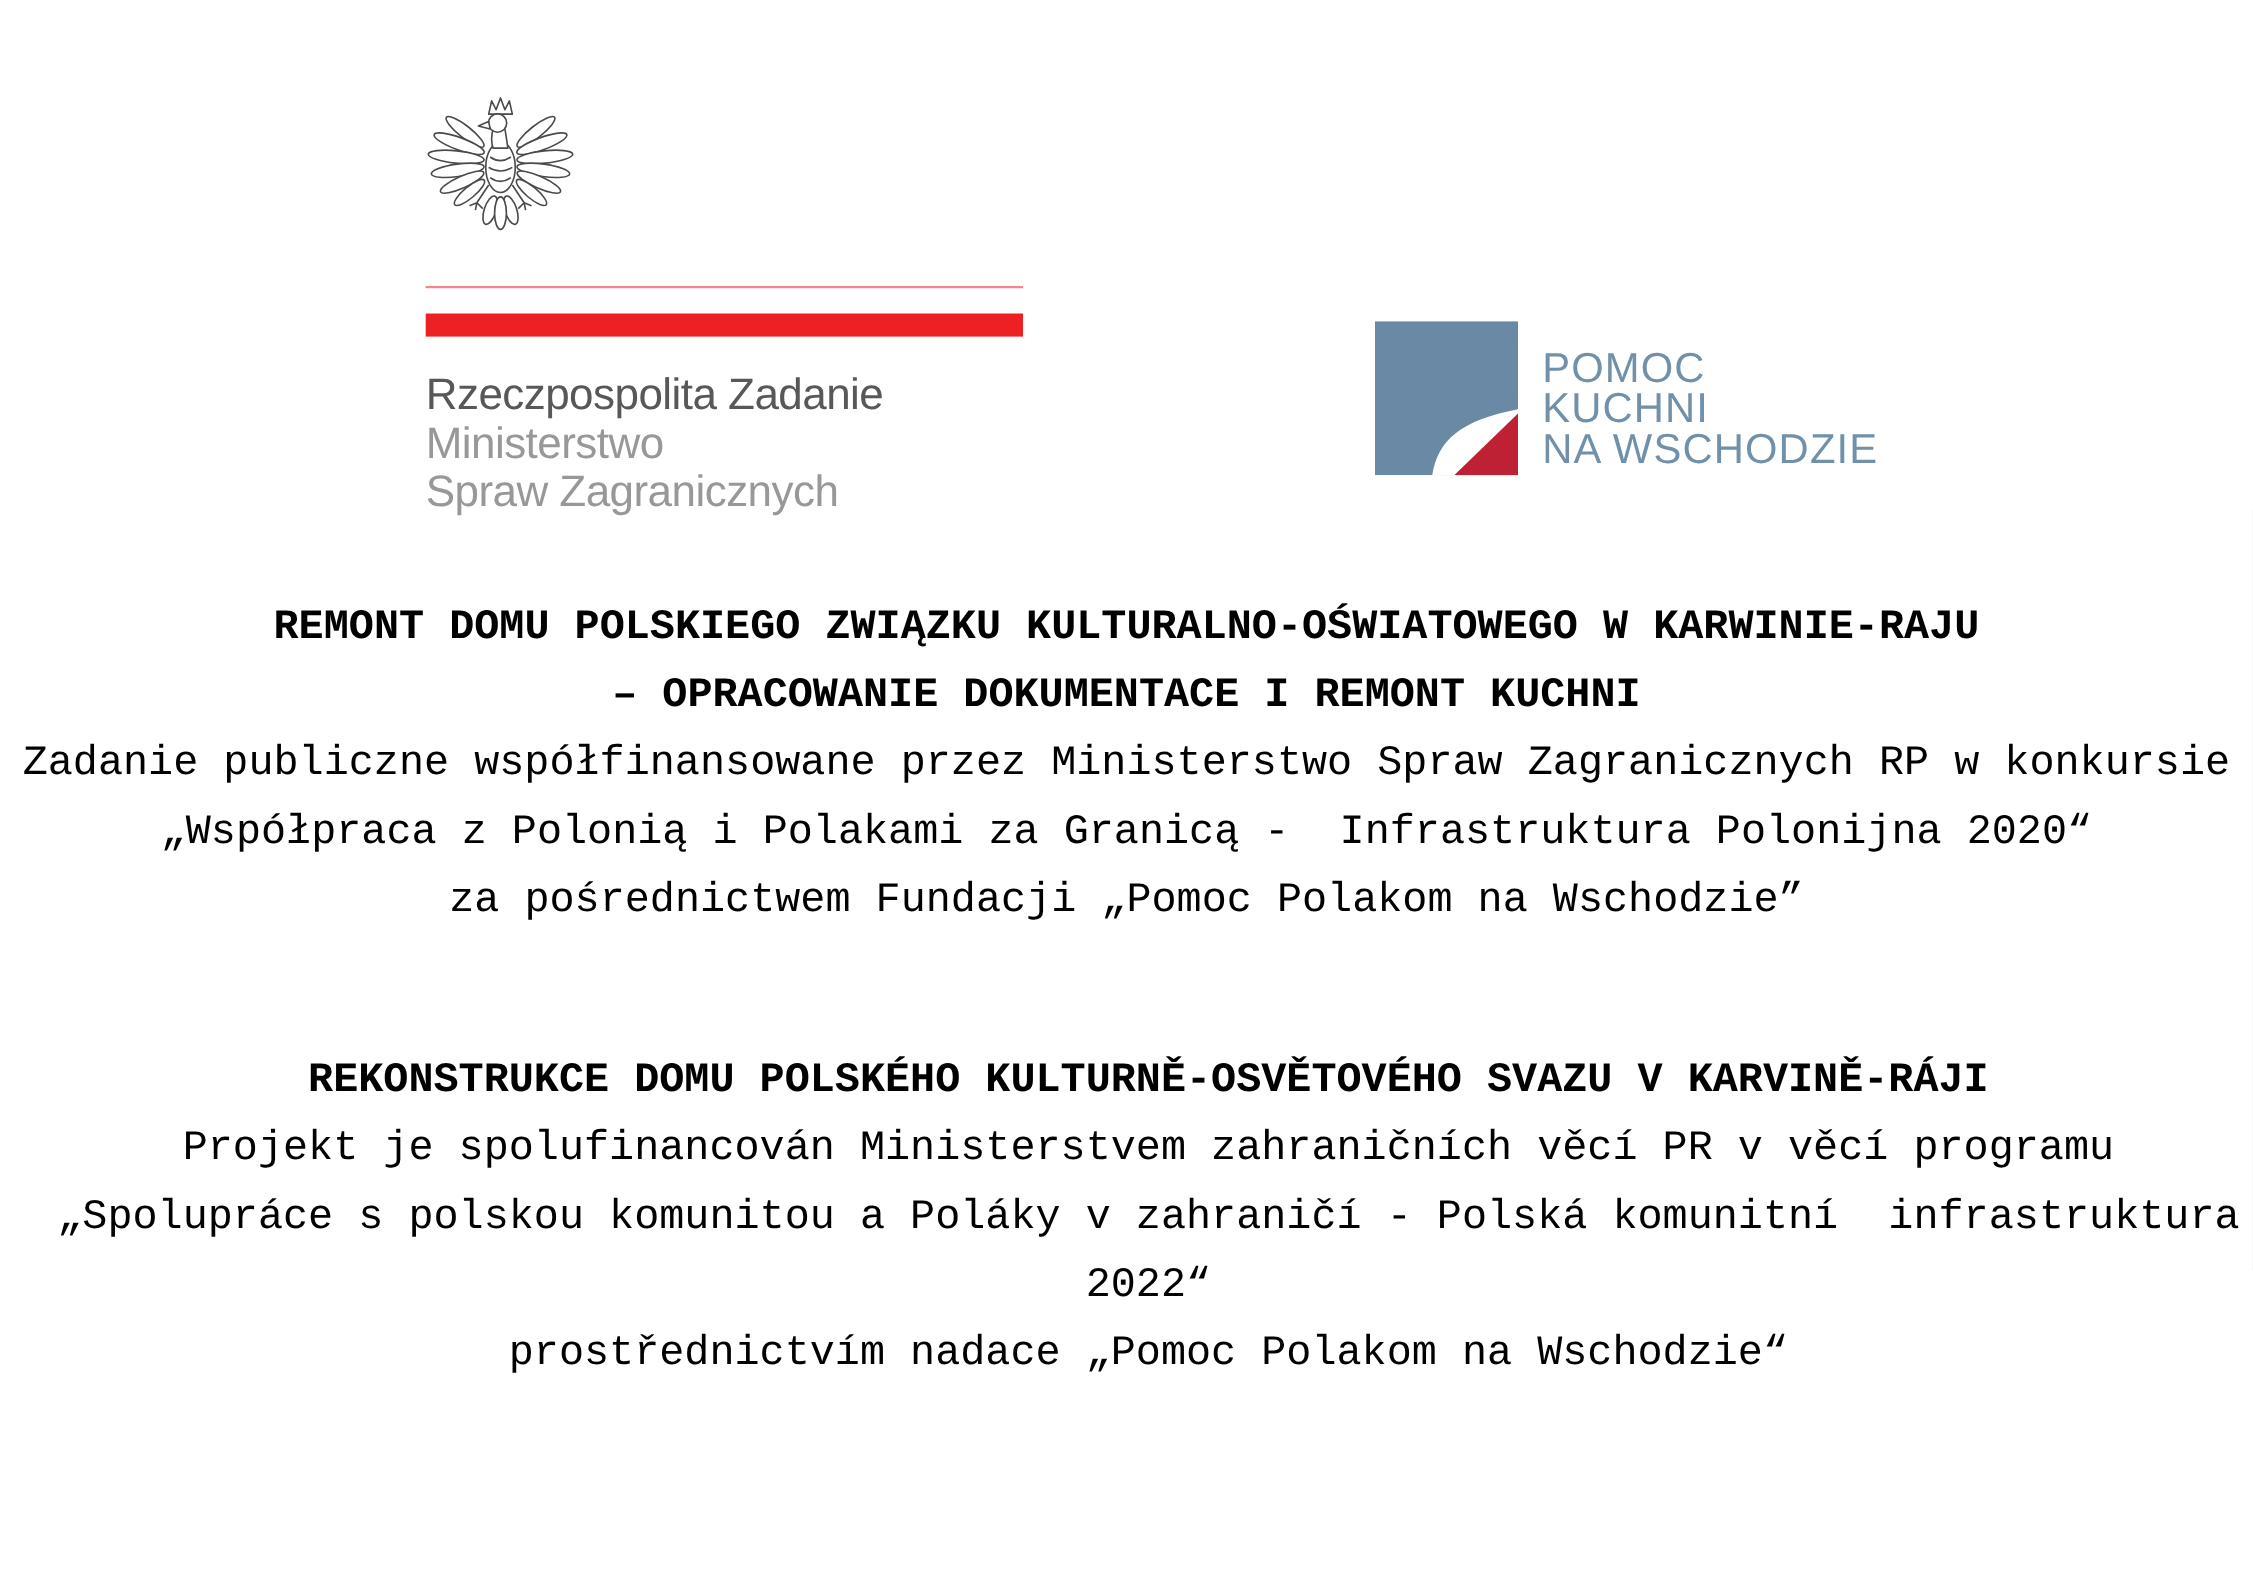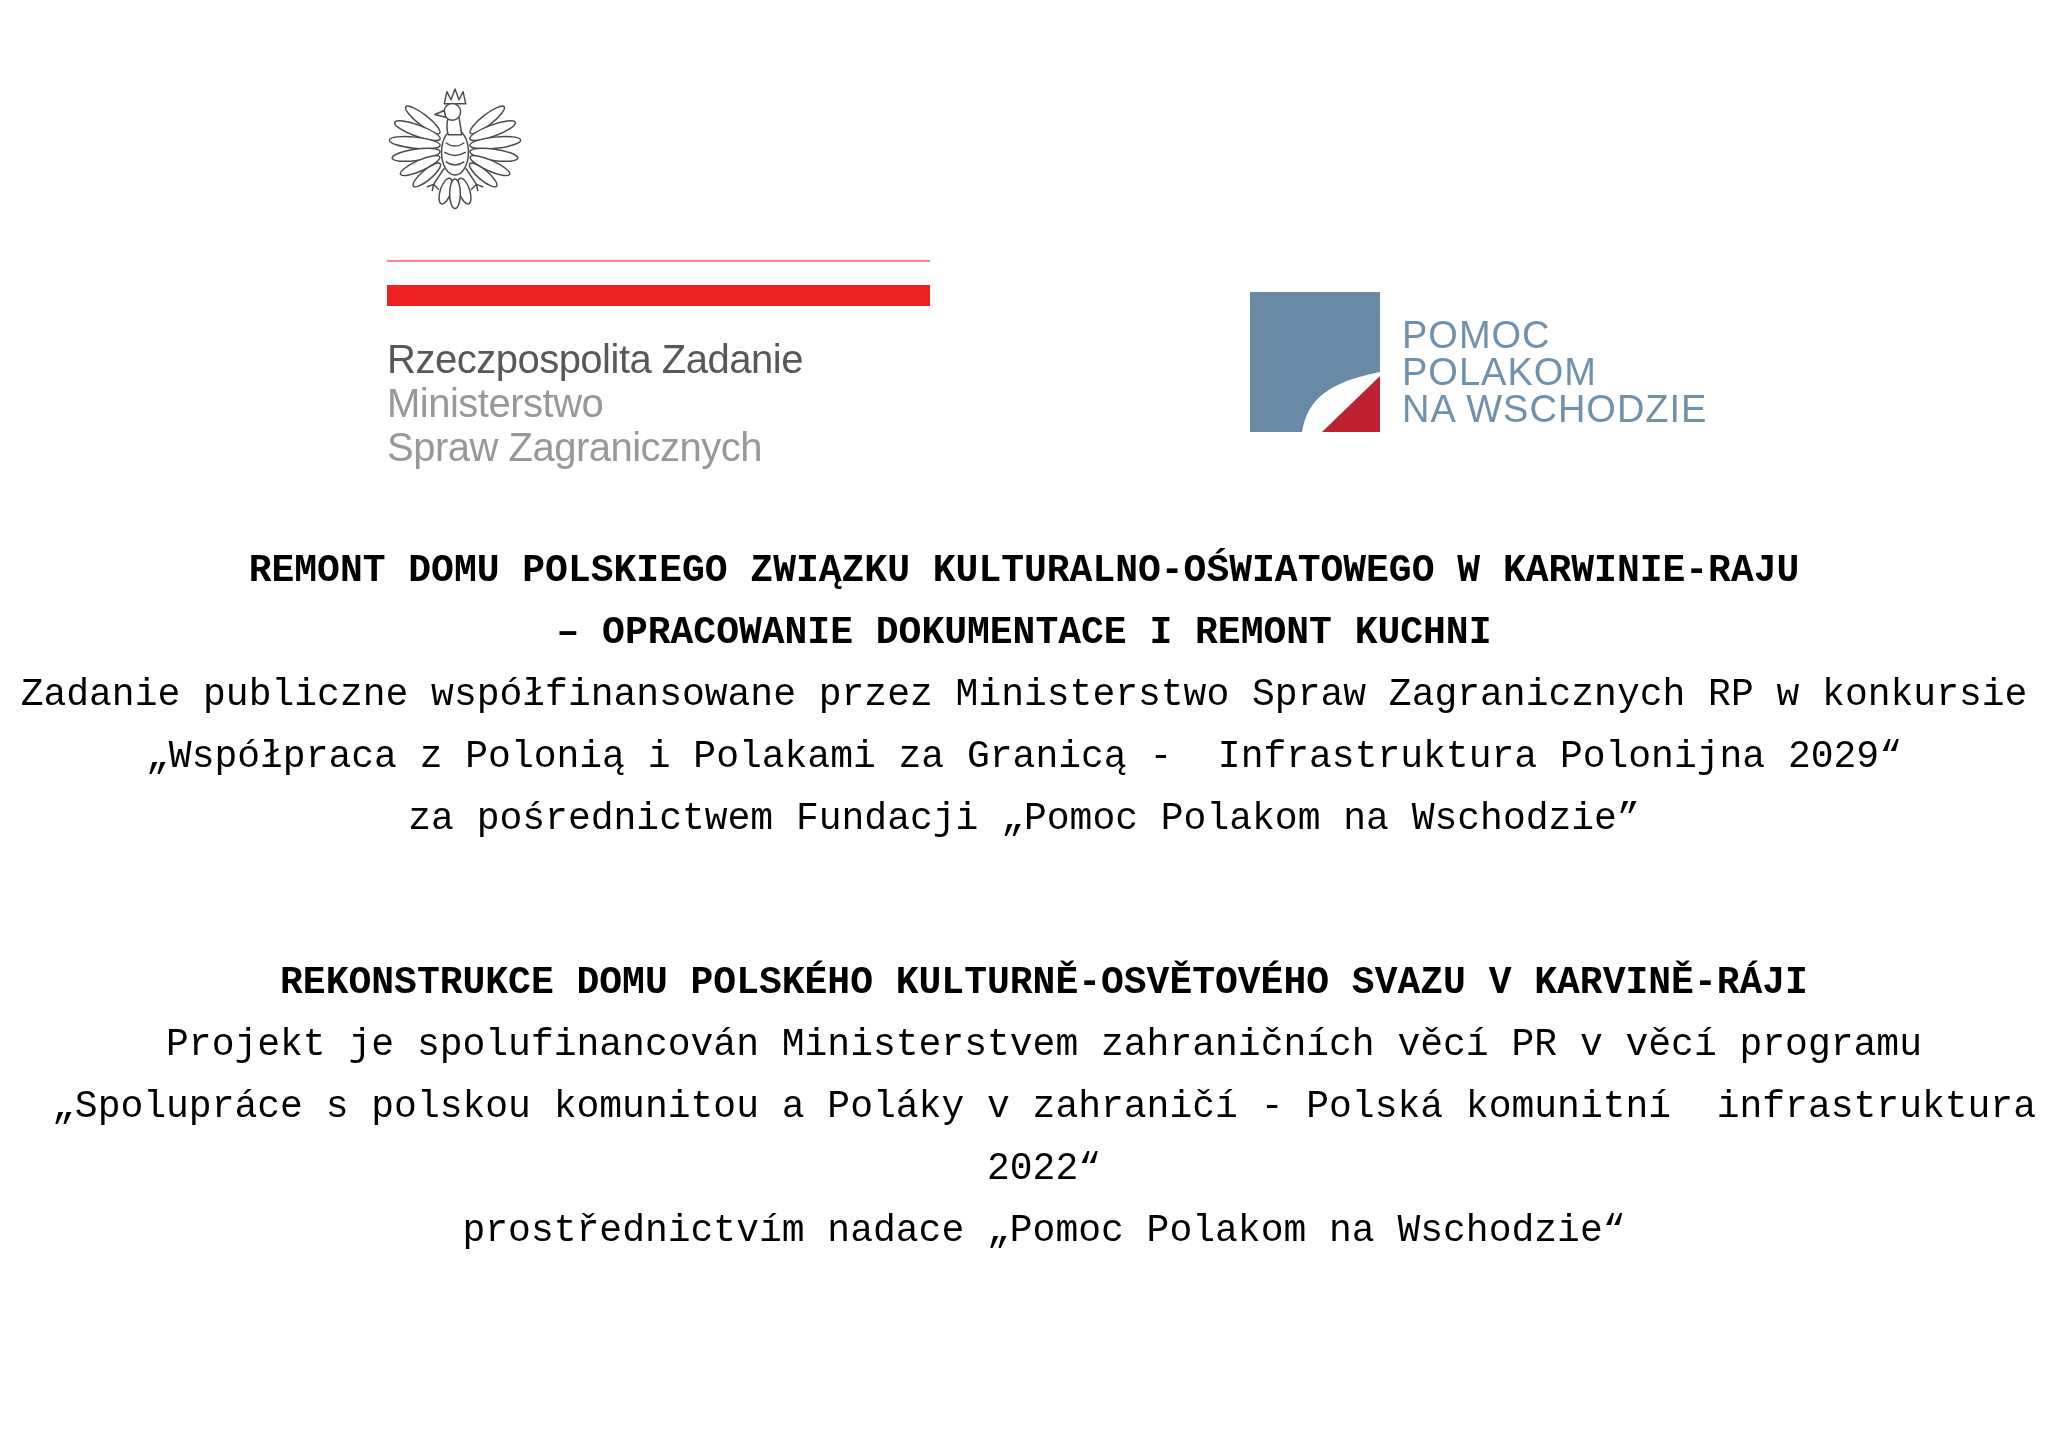--- a/index.html
+++ b/index.html
@@ -93,30 +93,30 @@
   </div>
 
   <div class="ppw-block">
     <svg class="ppw-square" viewBox="0 0 130 140">
       <rect x="0" y="0" width="130" height="140" fill="var(--logo-blue)"></rect>
       <path d="M52 140 C 57 108 78 90 130 80 L130 140 Z" fill="#ffffff"></path>
       <path d="M72 140 L130 84 L130 140 Z" fill="var(--logo-red)"></path>
     </svg>
     <div class="ppw-text">
       <div>POMOC</div>
-      <div>POLAKOM</div>
+      <div>KUCHNI</div>
       <div>NA WSCHODZIE</div>
     </div>
   </div>
 
   <div class="section pl-section">
     <div class="line bold">REMONT DOMU POLSKIEGO ZWIĄZKU KULTURALNO-OŚWIATOWEGO W KARWINIE-RAJU</div>
     <div class="line bold">– OPRACOWANIE DOKUMENTACE I REMONT KUCHNI</div>
     <div class="line">Zadanie publiczne współfinansowane przez Ministerstwo Spraw Zagranicznych RP w konkursie</div>
-    <div class="line">„Współpraca z Polonią i Polakami za Granicą -  Infrastruktura Polonijna 2029“</div>
+    <div class="line">„Współpraca z Polonią i Polakami za Granicą -  Infrastruktura Polonijna 2020“</div>
     <div class="line">za pośrednictwem Fundacji „Pomoc Polakom na Wschodzie”</div>
   </div>
 
   <div class="section cz-section">
     <div class="line bold">REKONSTRUKCE DOMU POLSKÉHO KULTURNĚ-OSVĚTOVÉHO SVAZU V KARVINĚ-RÁJI</div>
     <div class="line">Projekt je spolufinancován Ministerstvem zahraničních věcí PR v věcí programu</div>
     <div class="line">„Spolupráce s polskou komunitou a Poláky v zahraničí - Polská komunitní  infrastruktura 2022“</div>
     <div class="line">prostřednictvím nadace „Pomoc Polakom na Wschodzie“</div>
   </div>
 

